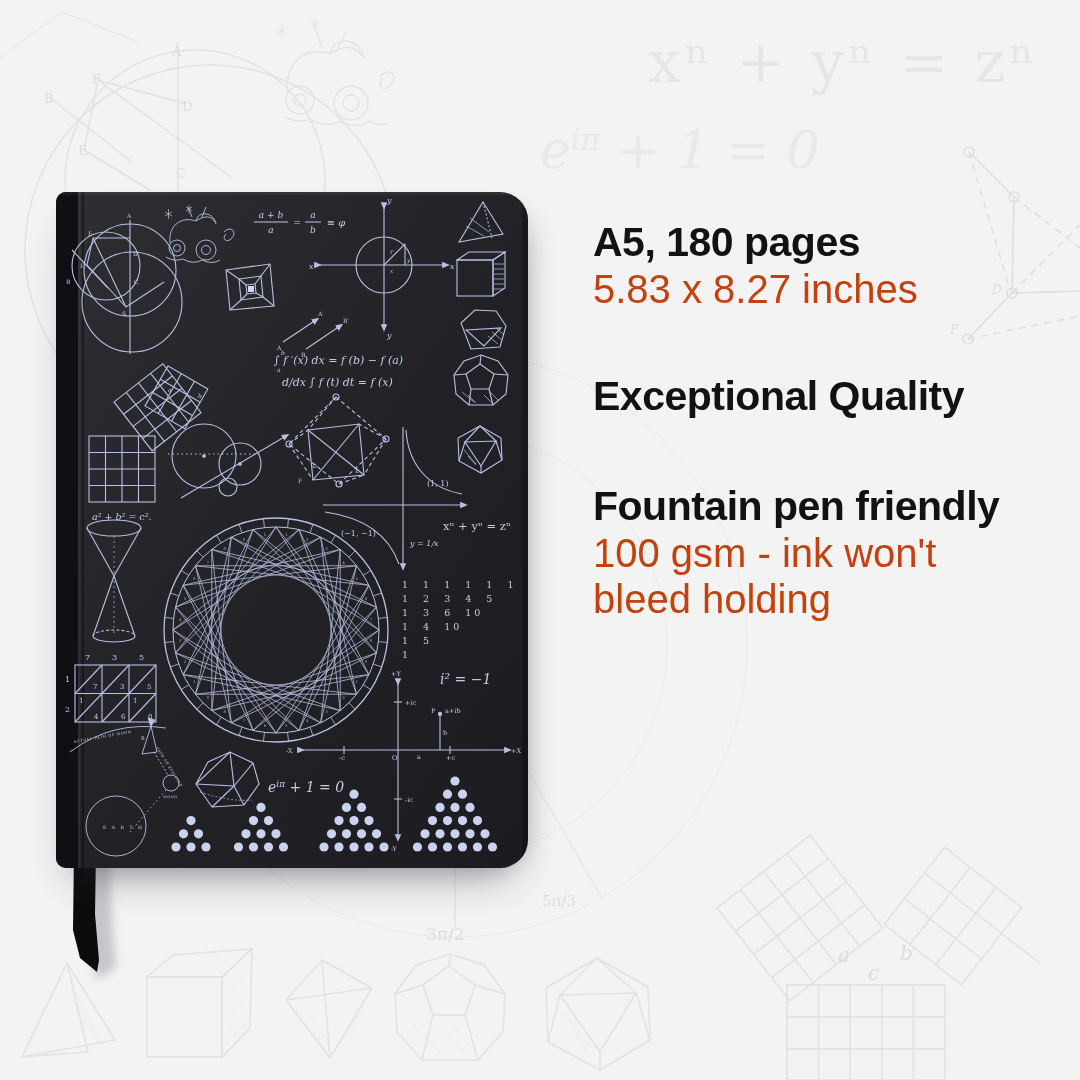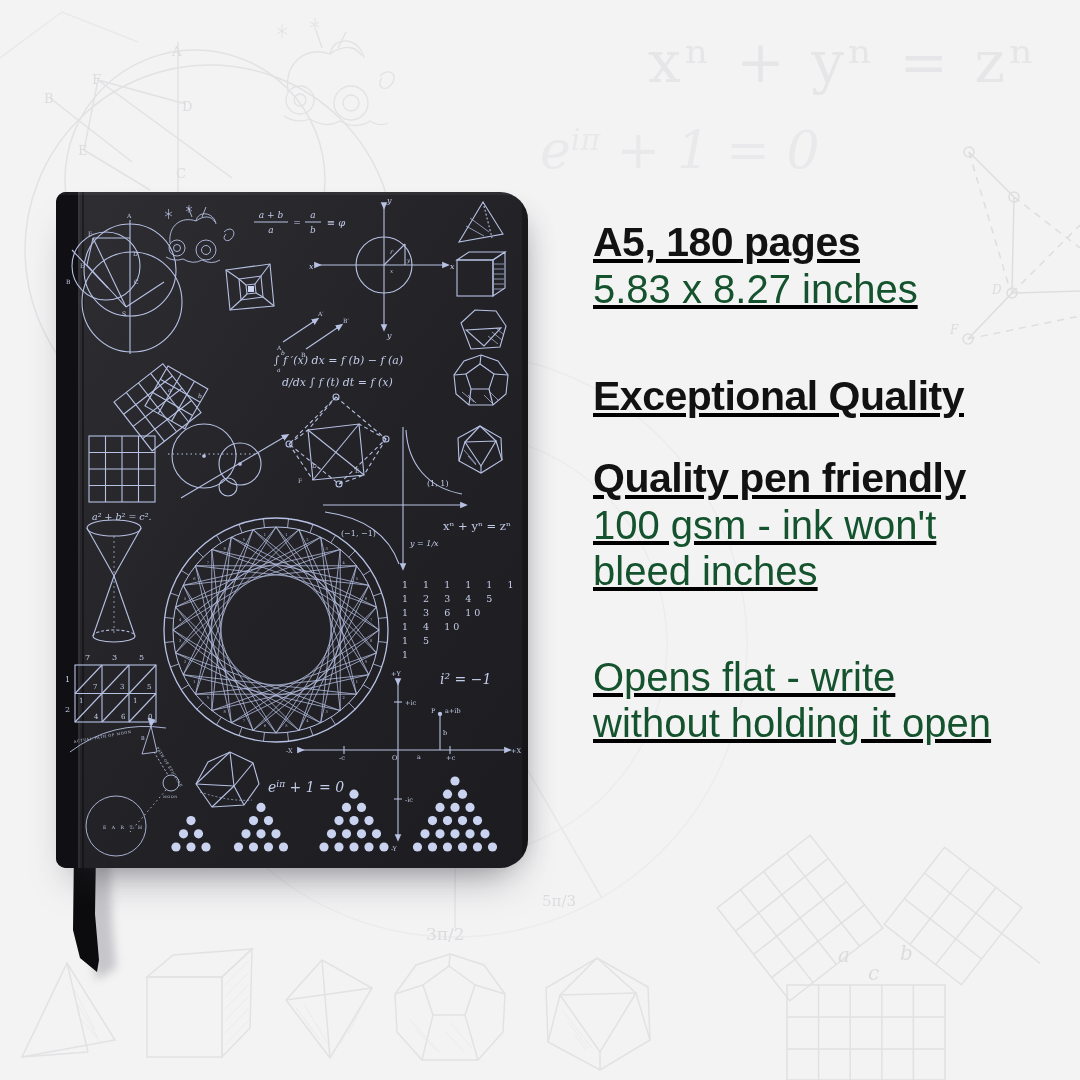--- a/index.html
+++ b/index.html
@@ -9,24 +9,24 @@
   
   .bg-eq{position:absolute;color:#e6e6e8;font-family:"DejaVu Serif",serif;}
   #bg-fermat{left:648px;top:28px;font-size:58px;letter-spacing:4px;}
   #bg-euler{left:540px;top:120px;font-size:52px;font-style:italic;color:#e9e9eb;}
   #bg-euler sup{font-size:30px;}
   
   #book{position:absolute;left:56px;top:192px;width:472px;height:676px;
         border-radius:10px 28px 28px 10px;overflow:hidden;
         box-shadow:0 24px 38px -18px rgba(50,50,58,.5), 16px 8px 30px -22px rgba(50,50,58,.35);}
   
-  #features{position:absolute;left:593px;top:218px;width:480px;text-decoration:underline;}
+  #features{position:absolute;left:593px;top:218px;width:480px;}
   .feature{margin-bottom:60px;}
   .f-title{font-size:41px;font-weight:bold;color:#121212;line-height:48px;letter-spacing:-0.5px;}
-  .f-desc{font-size:40px;color:#14532d;line-height:46px;white-space:pre-line;}
+  .f-desc{font-size:40px;color:#c2410c;line-height:46px;white-space:pre-line;}
 </style>
 </head>
 <body>
 
 <div id="stage">
 
   <svg class="abs" width="1080" height="1080" viewBox="0 0 1080 1080">
     <g stroke="#e2e2e4" fill="none" stroke-width="1.5">
 
       <g>
@@ -693,26 +693,24 @@
       </g>
       <rect x="466" y="0" width="6" height="676" fill="#000" opacity="0.25"></rect>
     </svg>
   </div>
 
   <div id="features">
     <div class="feature">
       <div class="f-title">A5, 180 pages</div>
       <div class="f-desc">5.83 x 8.27 inches</div>
     </div>
-    <div class="feature" style="margin-bottom:34px">
+    <div class="feature" style="margin-bottom:62px">
       <div class="f-title">Exceptional Quality</div>
     </div>
     <div class="feature">
-      <div class="f-title">Quality pen friendly</div>
+      <div class="f-title">Fountain pen friendly</div>
       <div class="f-desc">100 gsm - ink won't
-bleed inches</div>
+bleed holding</div>
     </div>
     <div class="feature">
-      <div class="f-desc">Opens flat - write
-without holding it open</div>
     </div>
   </div>
 </div>
 
 </body></html>

